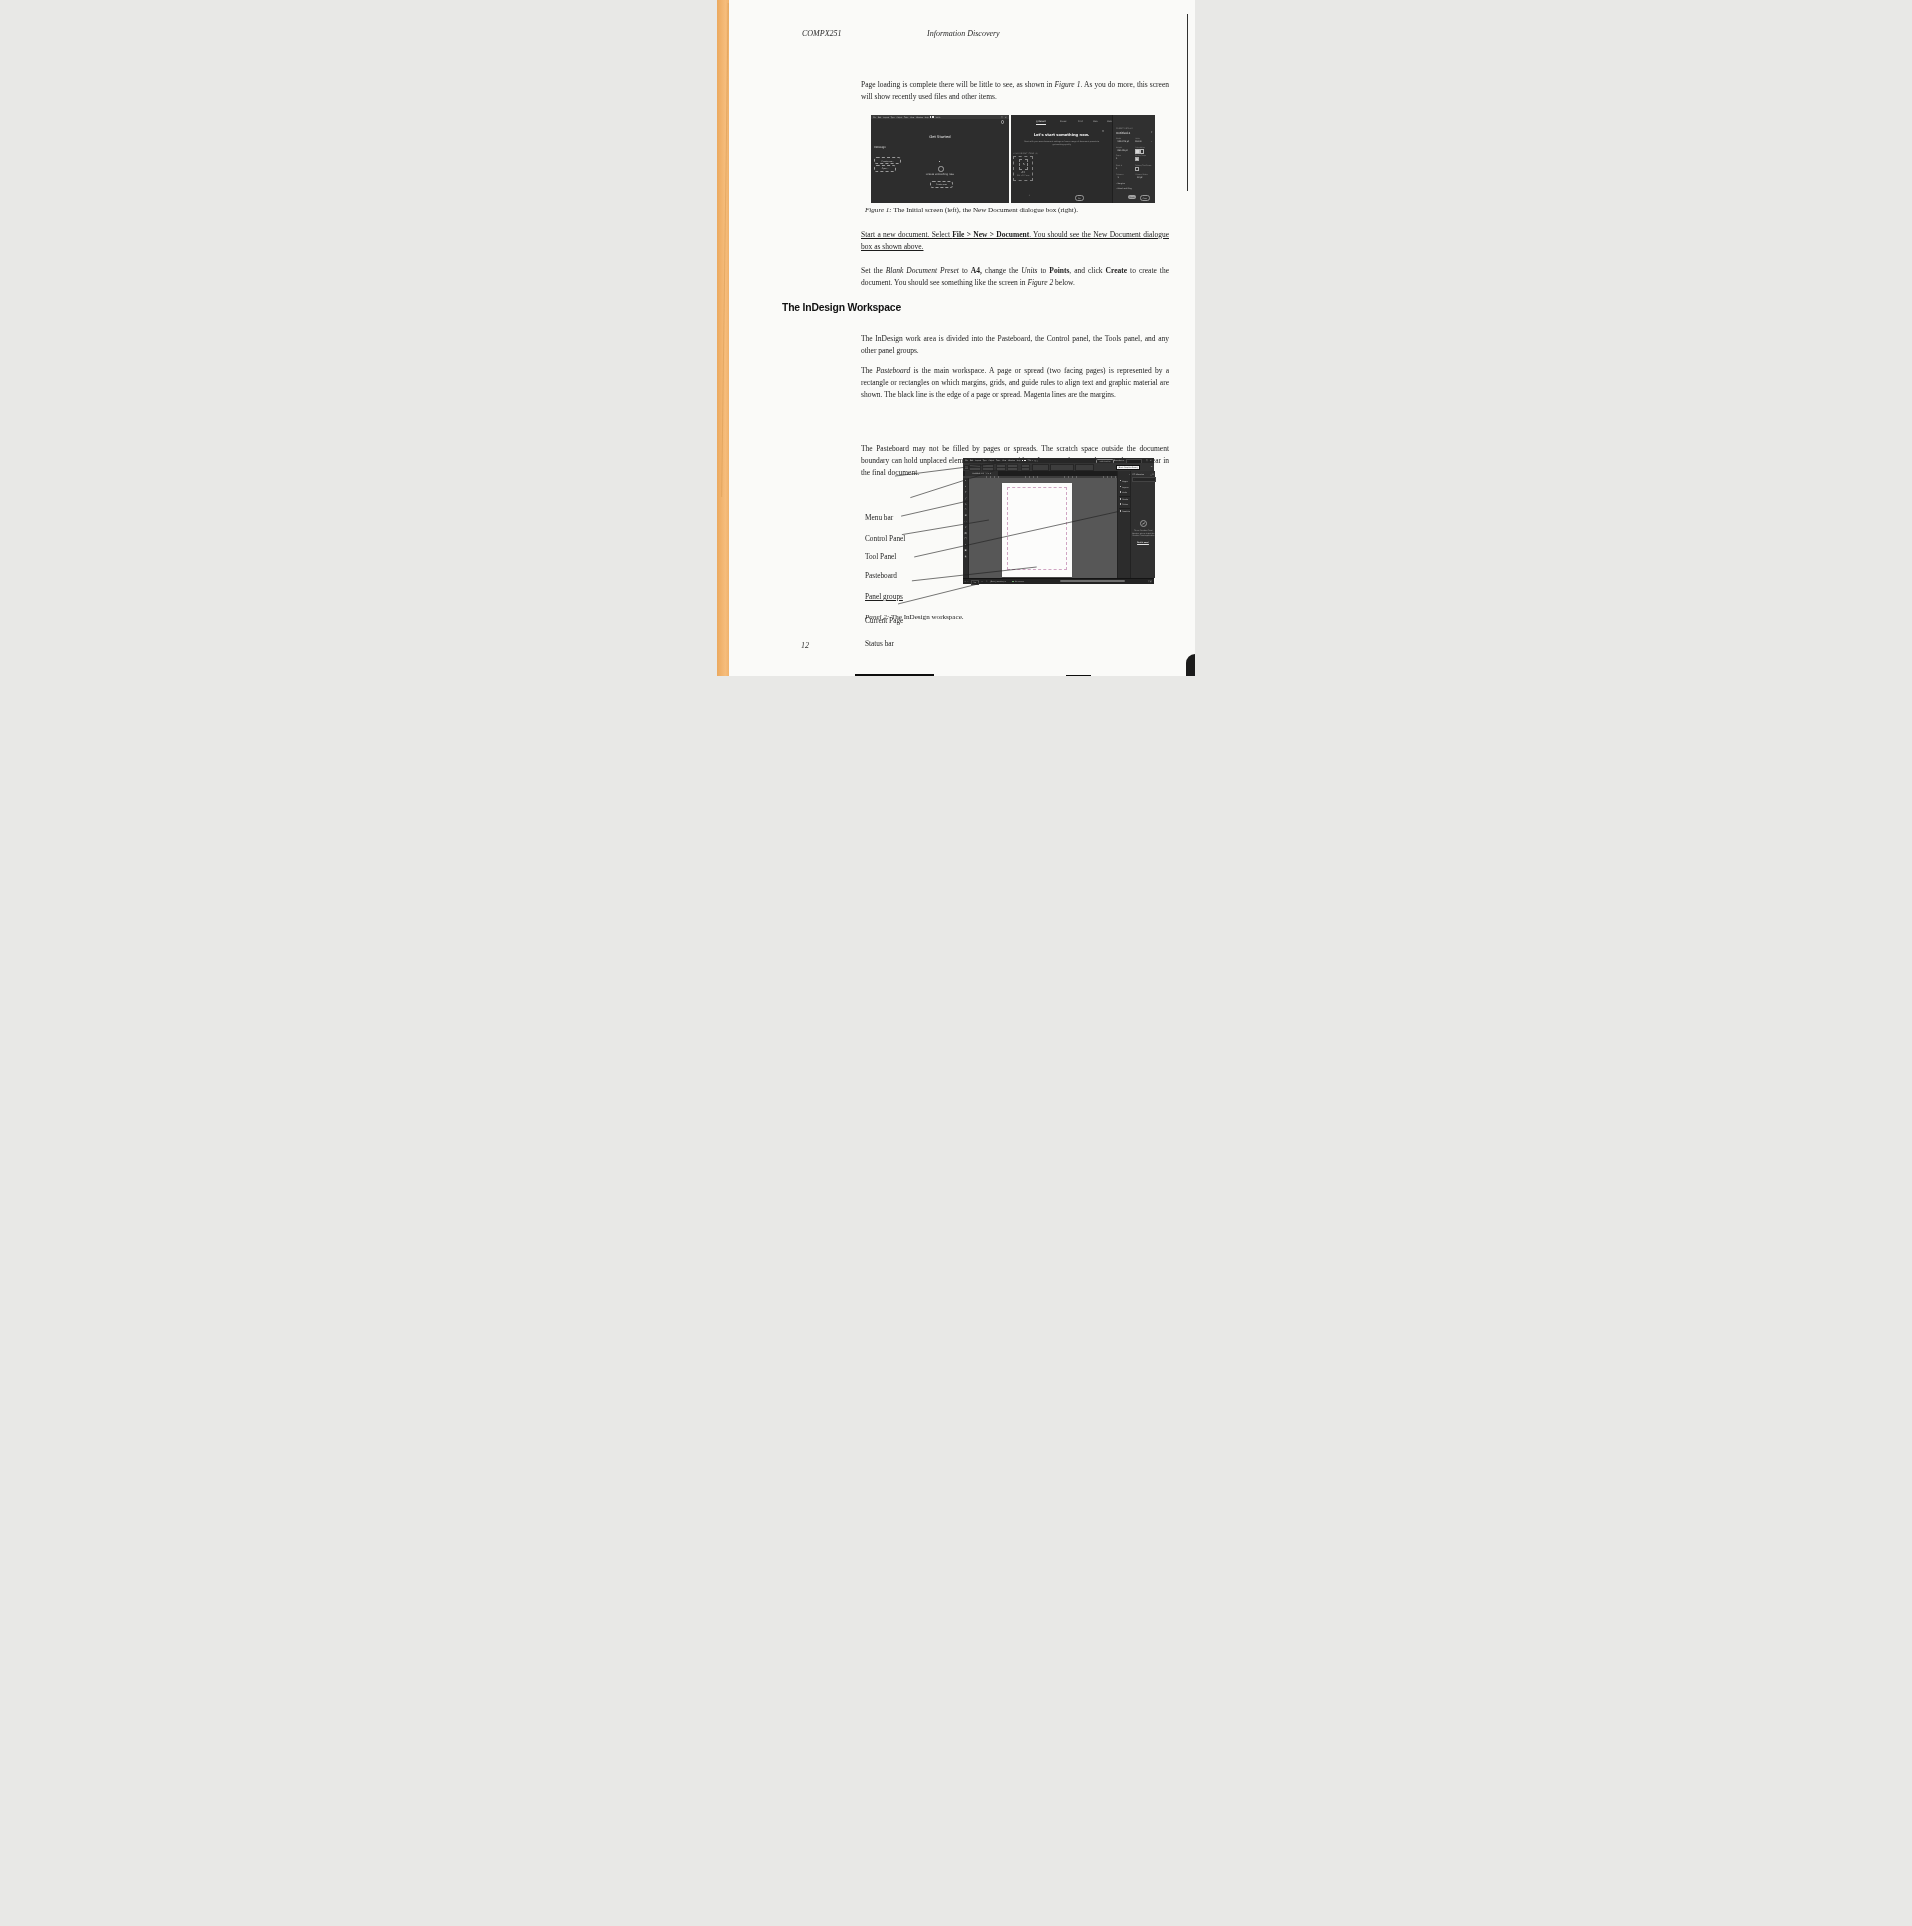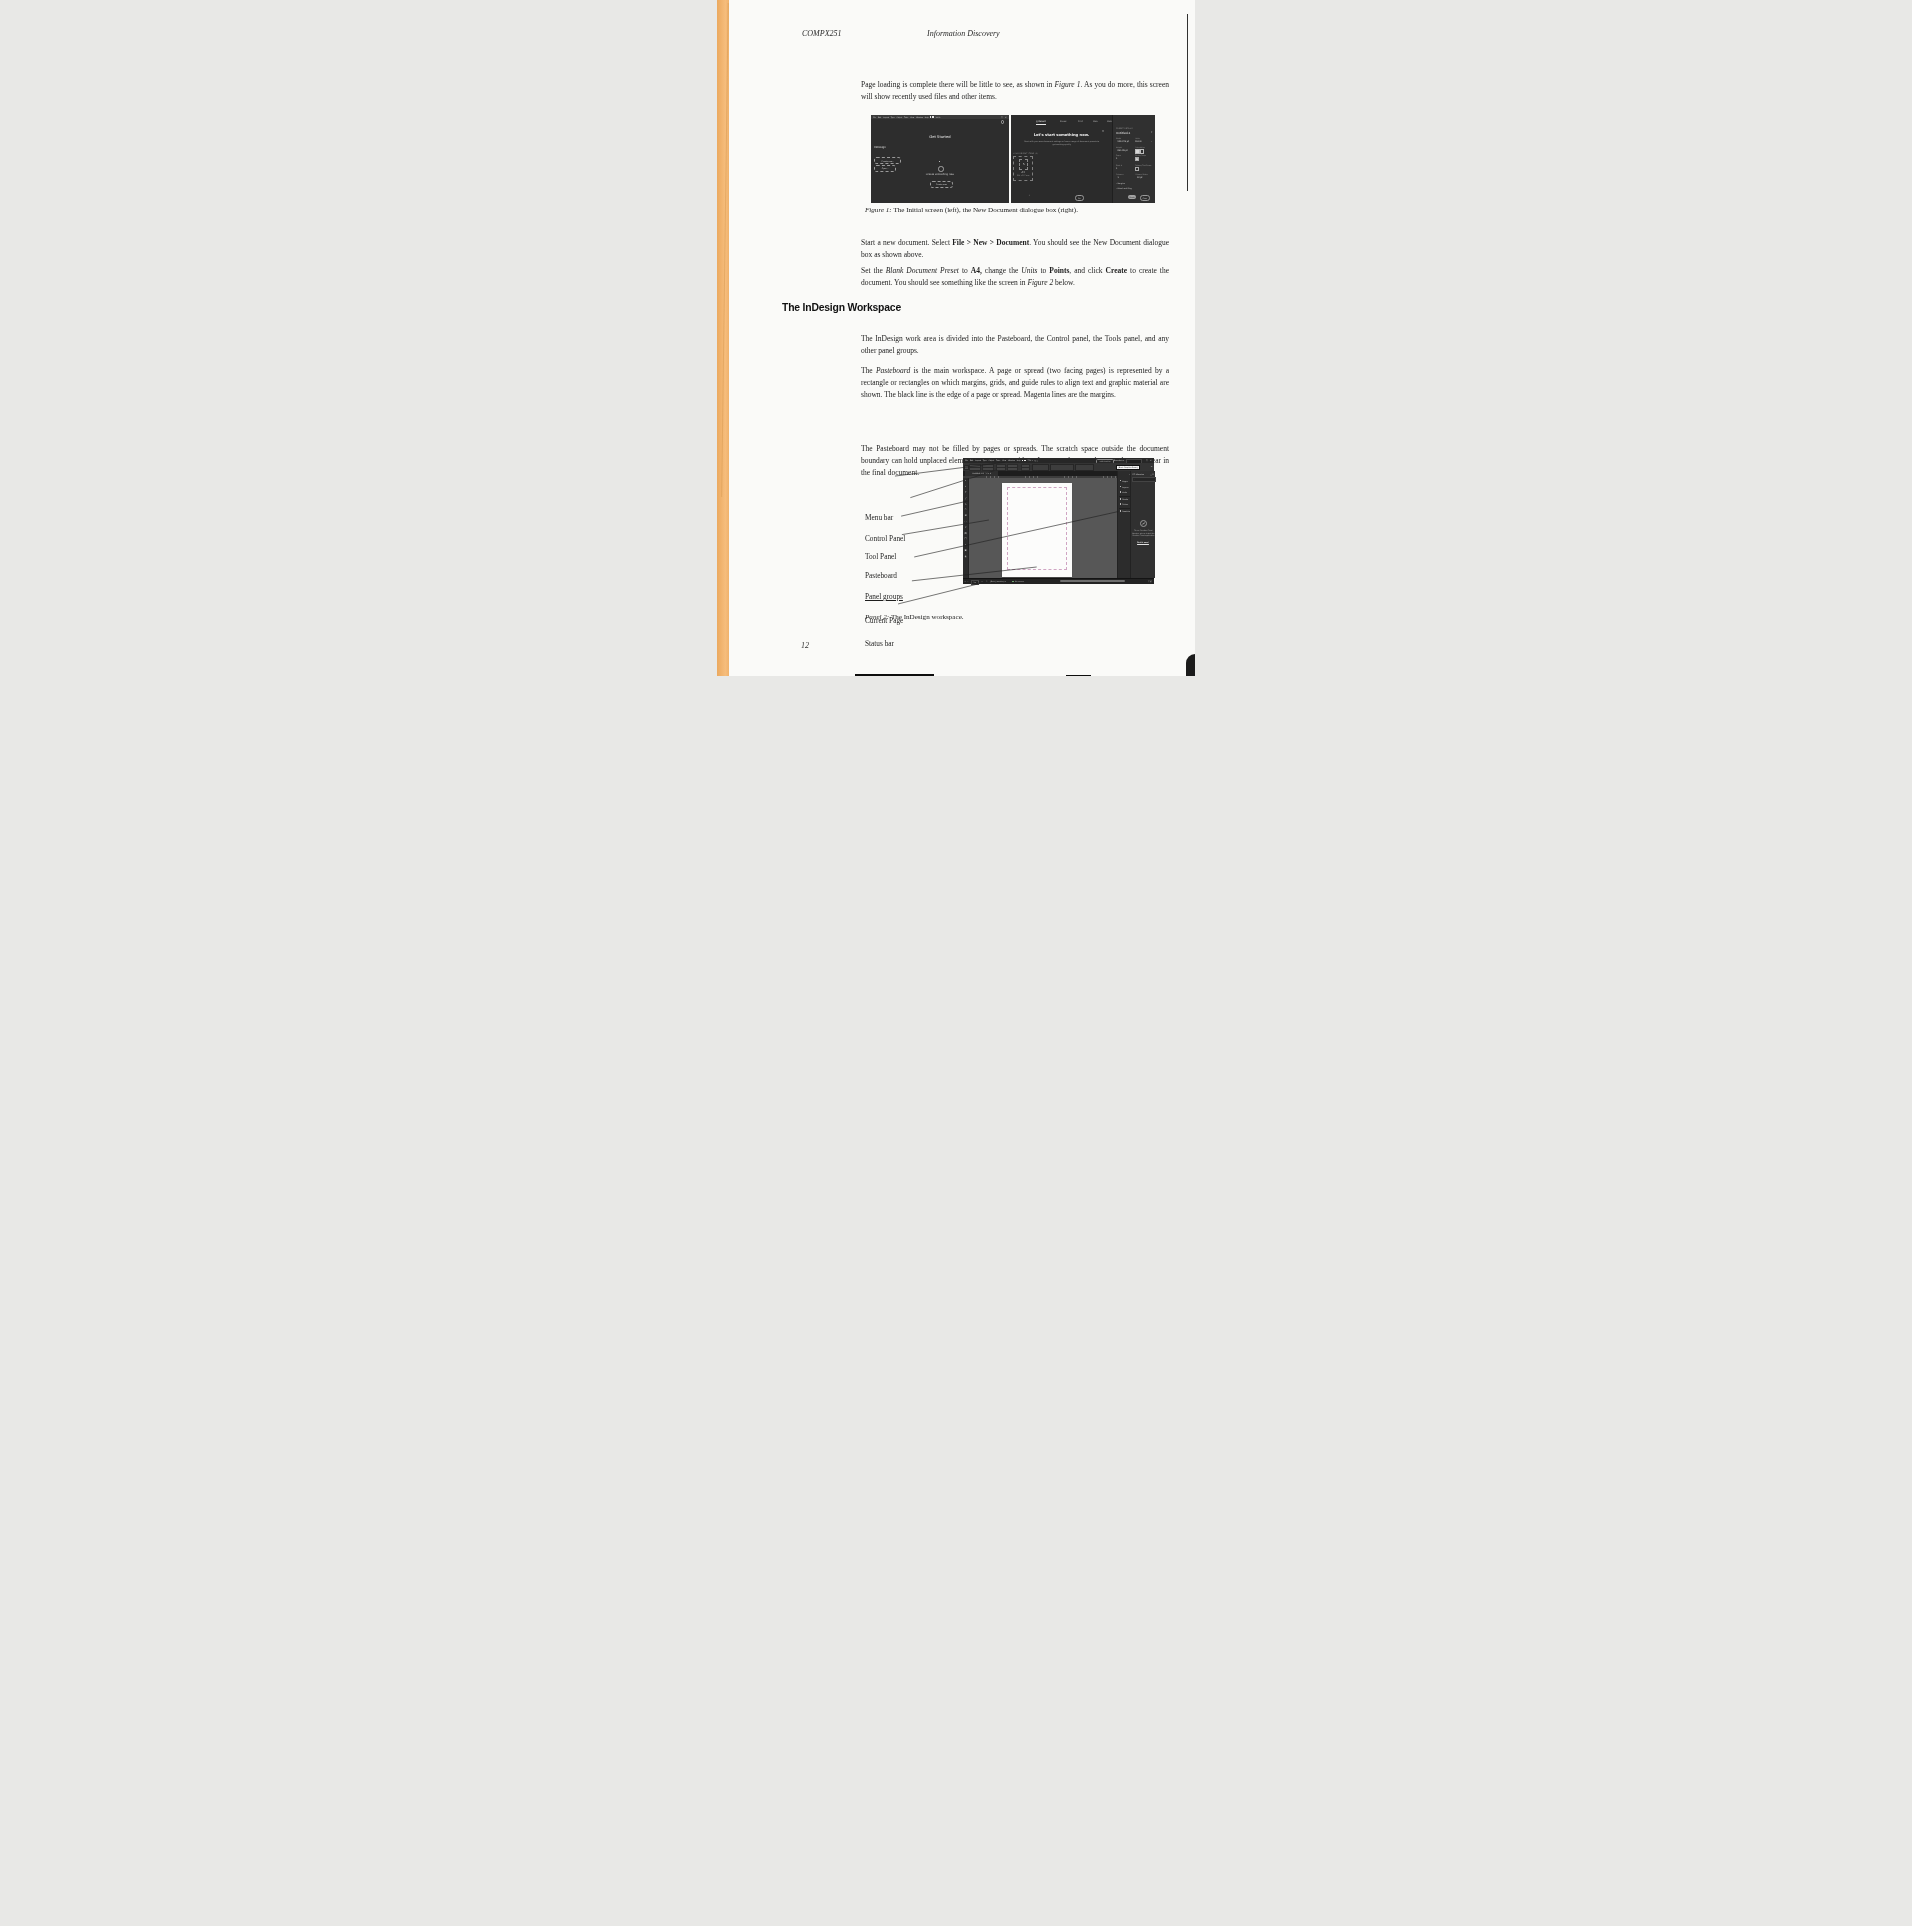--- a/index.html
+++ b/index.html
@@ -146,21 +146,21 @@
     </div>
 
     <div class="abs" style="left:17.7px;top:79px;font-size:2.5px;color:#9a9a9a;">⌕</div>
     <div class="pillbtn" style="left:64px;top:80px;width:6.5px;height:3.5px;border-style:solid;font-size:1.7px;">Go</div>
     <div class="pillbtn" style="left:117px;top:80px;width:8px;height:3.5px;border:none;background:#a4a4a4;color:#161616;border-radius:1.9px;font-size:1.7px;">Create</div>
     <div class="pillbtn" style="left:129px;top:80px;width:7.7px;height:3.5px;border-style:solid;font-size:1.7px;">Close</div>
   </div>
 
   <div class="caption" style="top:206px;text-align:right;"><span class="ri">Figure 1:</span><span> The Initial screen (left), the New Document dialogue box (right).</span></div>
 
-  <p class="para" style="top:229px;"><span>Start a new document. Select </span><span class="rb">File &gt; New &gt; Document</span><span>. You should see the New Document dialogue box as shown above.</span></p>
+  <p class="para" style="top:221px;text-decoration:underline;"><span>Start a new document. Select </span><span class="rb">File &gt; New &gt; Document</span><span>. You should see the New Document dialogue box as shown above.</span></p>
 
   <p class="para" style="top:257px;"><span>Set the </span><span class="ri">Blank Document Preset</span><span> to </span><span class="rb">A4,</span><span> change the </span><span class="ri">Units</span><span> to </span><span class="rb">Points</span><span>, and click </span><span class="rb">Create</span><span> to create the document. You should see something like the screen in </span><span class="ri">Figure 2</span><span> below.</span></p>
 
   <div class="h1">The InDesign Workspace</div>
 
   <p class="para" style="top:325px;"><span>The InDesign work area is divided into the Pasteboard, the Control panel, the Tools panel, and any other panel groups.</span></p>
 
   <p class="para" style="top:357px;"><span>The </span><span class="ri">Pasteboard</span><span> is the main workspace. A page or spread (two facing pages) is represented by a rectangle or rectangles on which margins, grids, and guide rules to align text and graphic material are shown. The black line is the edge of a page or spread. Magenta lines are the margins.</span></p>
 
   <p class="para" style="top:435px;"><span>The Pasteboard may not be filled by pages or spreads. The scratch space outside the document boundary can hold unplaced elements, or to try out ideas. Items on the scratch space do not appear in the final document.</span></p>

